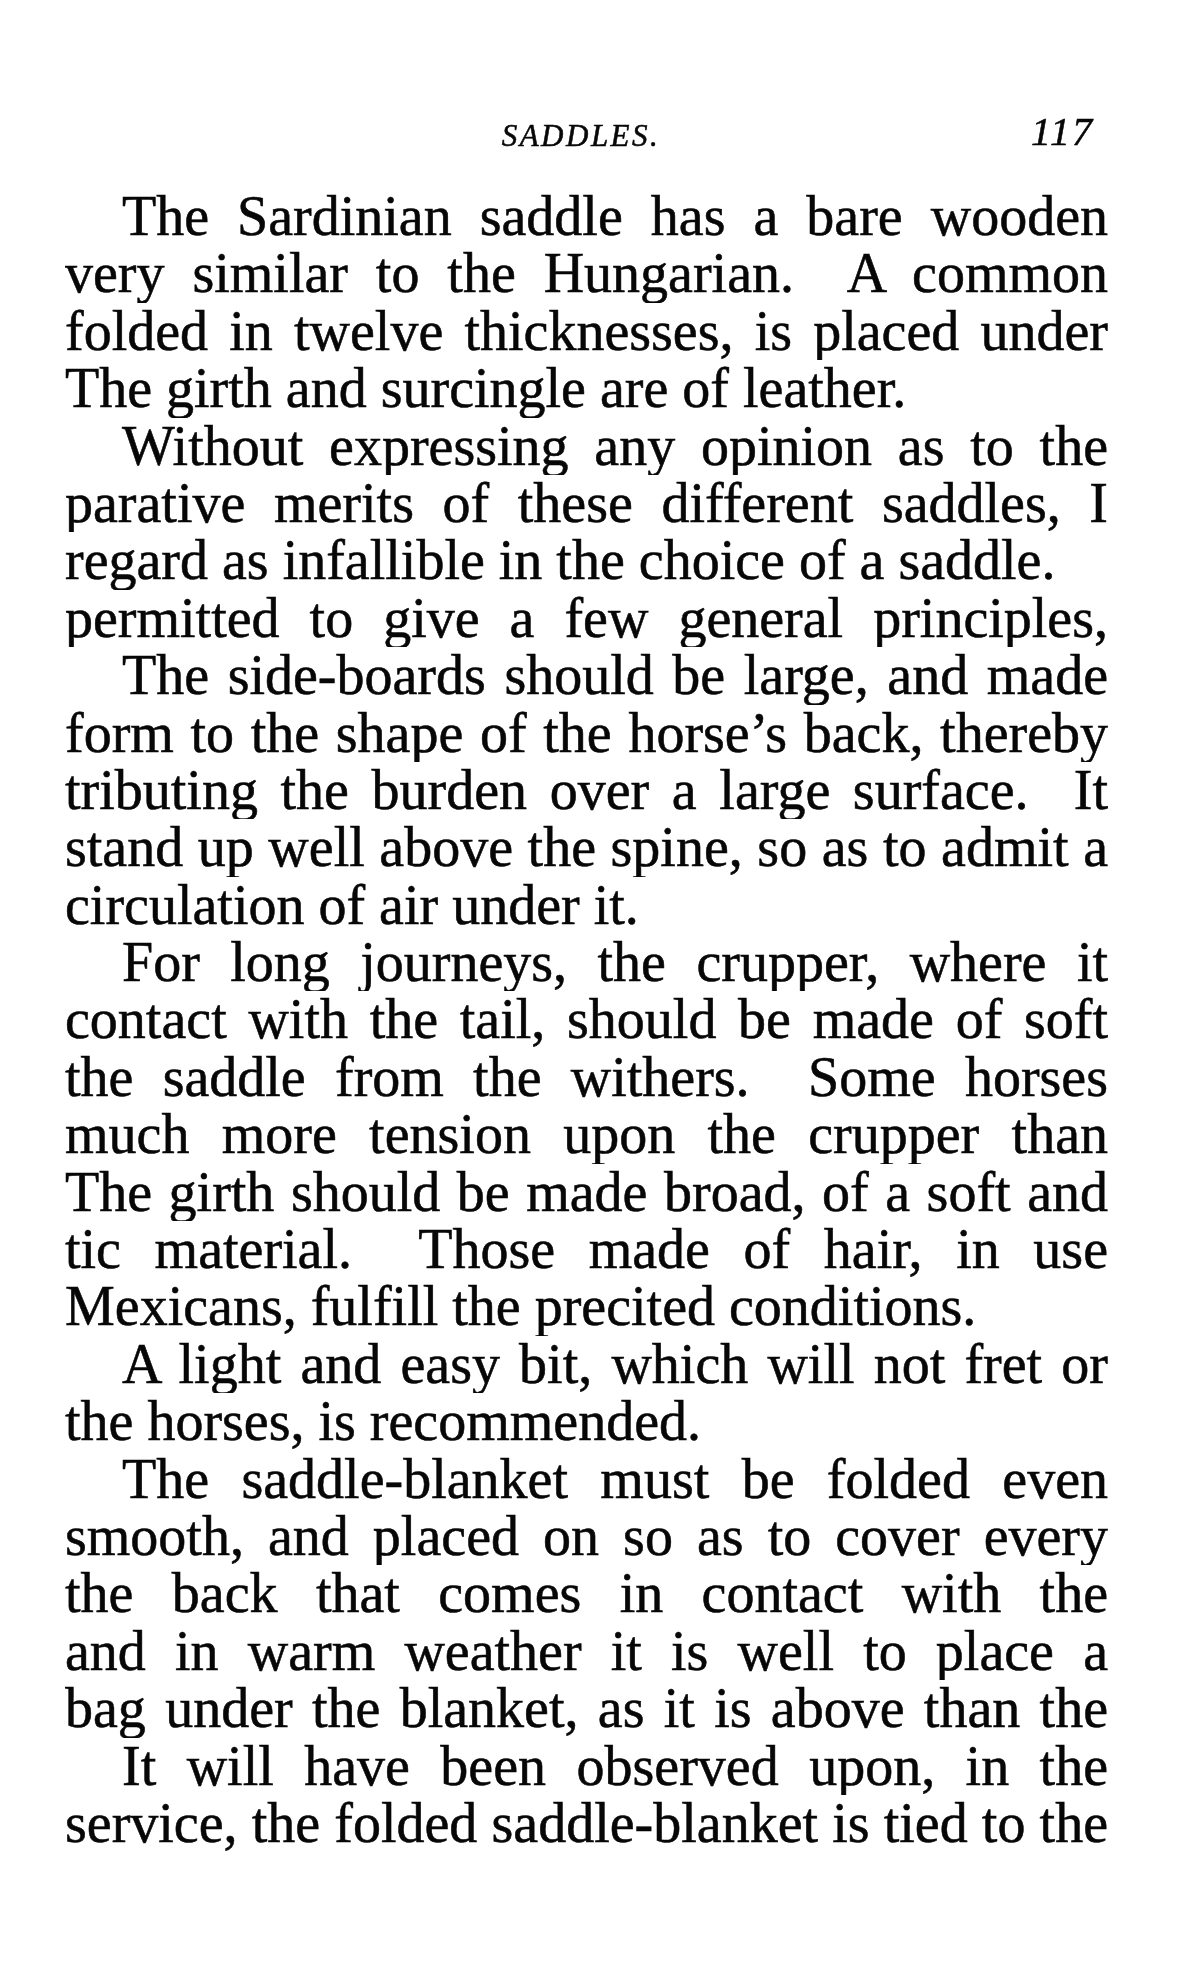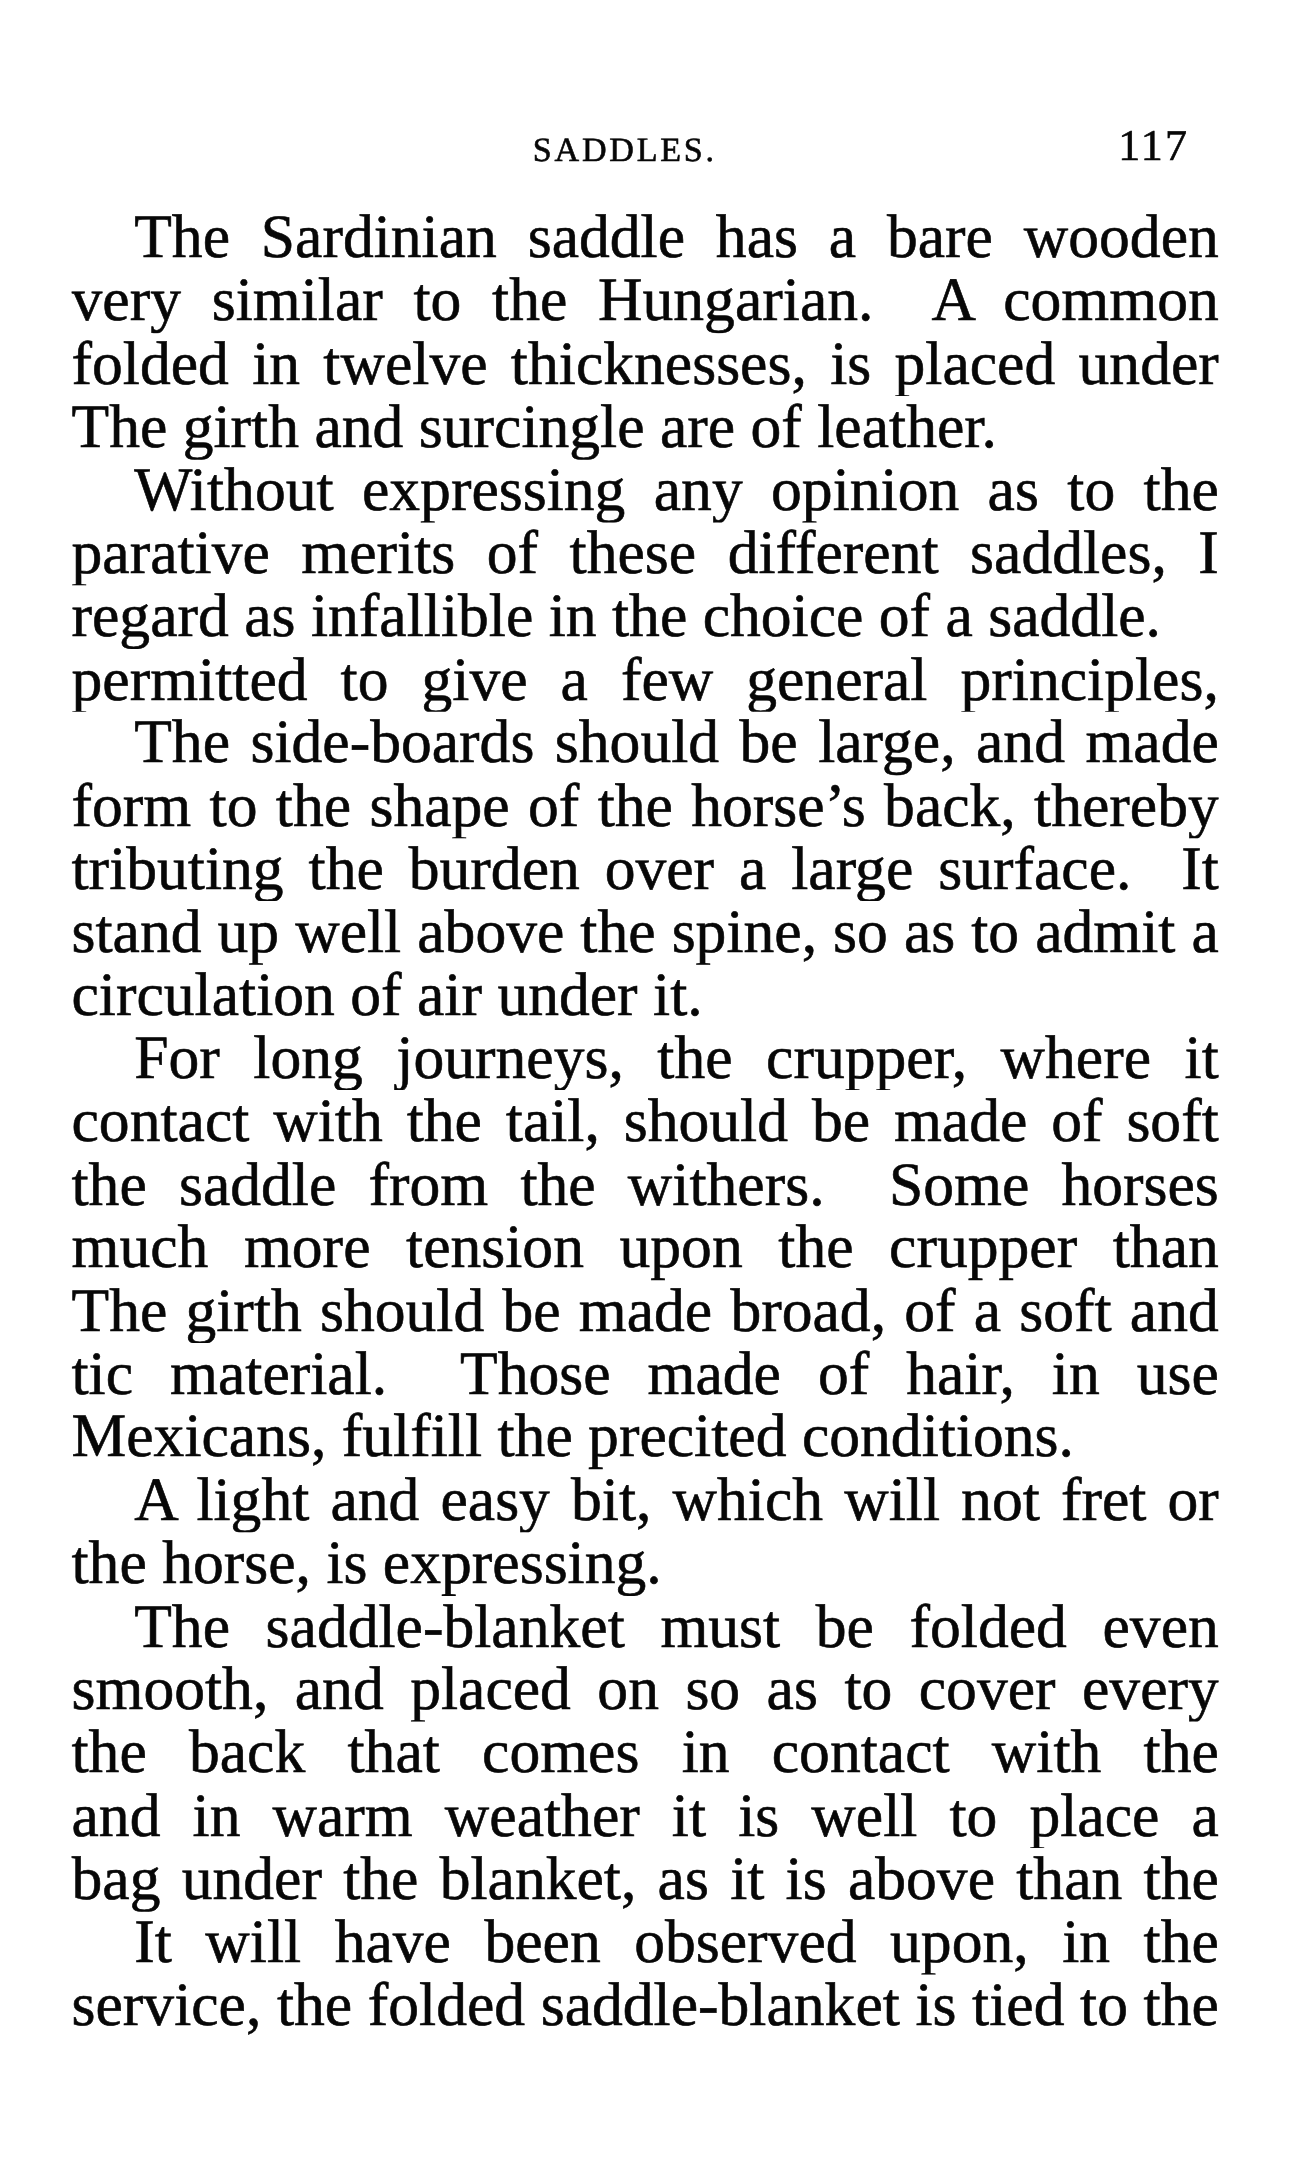--- a/index.html
+++ b/index.html
@@ -13,24 +13,25 @@
     height: 1971px;
     background: #ffffff;
     overflow: hidden;
     font-family: "Liberation Serif", "DejaVu Serif", serif;
     color: #070707;
     -webkit-text-stroke: 0.55px #070707;
   }
   
   .runhead {
     position: absolute;
-    left: 55px;
+    left: 68px;
     top: 112px;
     width: 1026px;
     height: 44px;
+    font-style: italic;
   }
   .head-title {
     position: absolute;
     left: 0;
     right: 0;
     top: 6px;
     text-align: center;
     font-size: 31px;
     letter-spacing: 2.5px;
     white-space: pre;
@@ -91,21 +92,21 @@
       <div class="line">stand up well above the spine, so as to admit a free</div>
       <div class="line endline">circulation of air under it.</div>
       <div class="line indent">For long journeys, the crupper, where it comes in</div>
       <div class="line">contact with the tail, should be made of soft leather.</div>
       <div class="line">the saddle from the withers.  Some horses require</div>
       <div class="line">much more tension upon the crupper than others.</div>
       <div class="line">The girth should be made broad, of a soft and elas-</div>
       <div class="line">tic material.  Those made of hair, in use among the</div>
       <div class="line endline">Mexicans, fulfill the precited conditions.</div>
       <div class="line indent">A light and easy bit, which will not fret or chafe</div>
-      <div class="line endline">the horse, is expressing.</div>
+      <div class="line endline">the horses, is recommended.</div>
       <div class="line indent">The saddle-blanket must be folded even and</div>
       <div class="line">smooth, and placed on so as to cover every part of</div>
       <div class="line">the back that comes in contact with the saddle,</div>
       <div class="line">and in warm weather it is well to place a gunny</div>
       <div class="line endline">bag under the blanket, as it is above than the wool.</div>
       <div class="line indent">It will have been observed upon, in the French</div>
       <div class="line">service, the folded saddle-blanket is tied to the</div>
     </main>
 
 </div>

